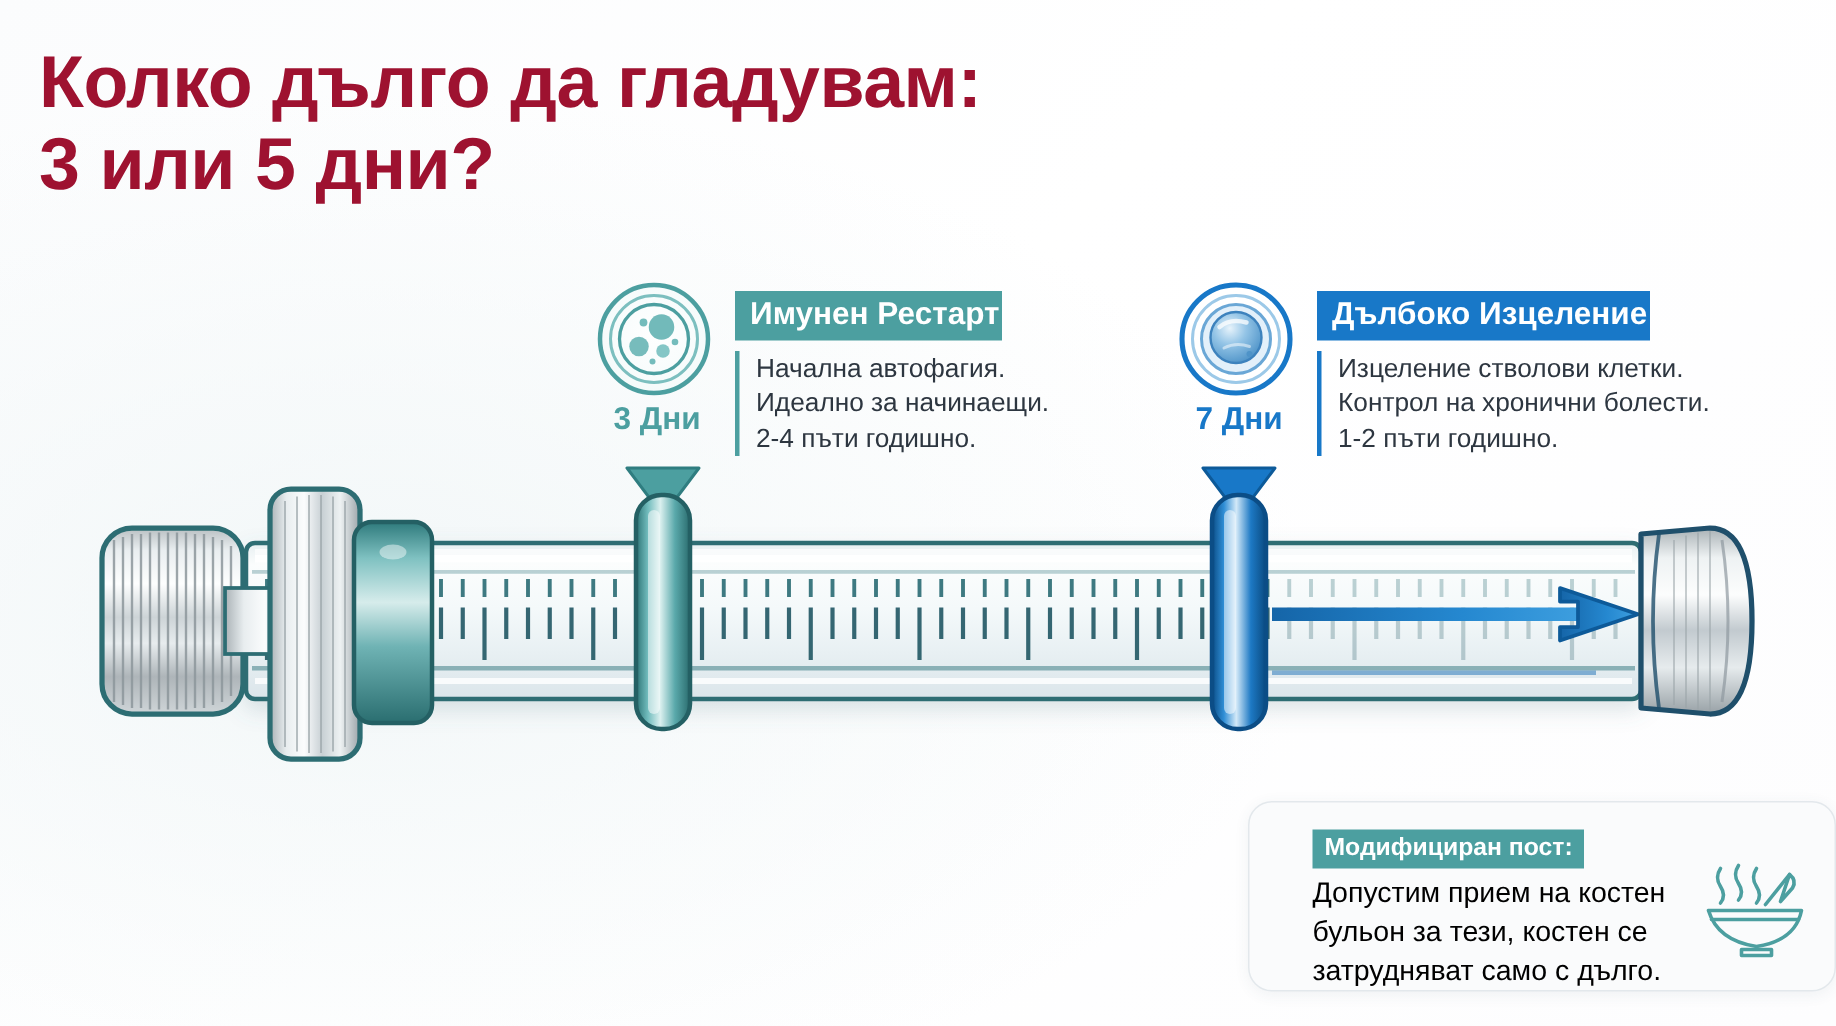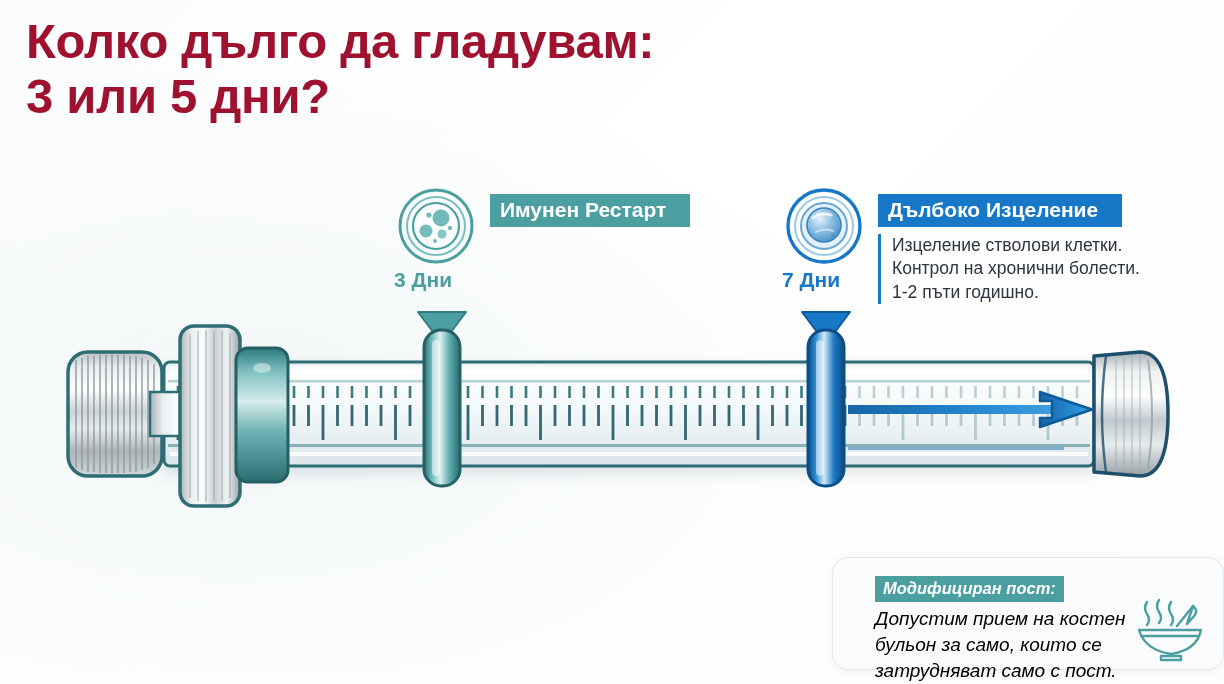--- a/index.html
+++ b/index.html
@@ -17,21 +17,21 @@
     overflow: hidden;
     background:
       radial-gradient(ellipse 900px 500px at 20% 60%, #f2f7f8 0%, rgba(242,247,248,0) 70%),
       linear-gradient(135deg, #fbfcfd 0%, #ffffff 45%, #fdfdfe 100%);
   }
 
   
   #title-block {
     position: absolute;
     left: 26px;
-    top: 14px;
+    top: 28px;
     width: 760px;
   }
   .title-line {
     font-size: 49px;
     font-weight: bold;
     line-height: 1.12;
     letter-spacing: -0.3px;
     white-space: nowrap;
   }
 
@@ -43,29 +43,29 @@
   .callout .icon-wrap {
     position: absolute;
     left: 0; top: 0;
     width: 76px; height: 76px;
   }
   .callout .daylabel {
     position: absolute;
     left: -4px;
     top: 80px;
     width: 88px;
-    text-align: left;
+    text-align: center;
     font-size: 21px;
     font-weight: bold;
     white-space: nowrap;
   }
   .callout .body { position: absolute; left: 92px; top: 6px; }
   .callout .badge {
     display: inline-block;
-    padding: 5px 24px 6px 10px;
+    padding: 5px 2px 6px 10px;
     color: #ffffff;
     font-size: 21px;
     font-weight: bold;
     line-height: 1.05;
     white-space: nowrap;
   }
   .callout .lines {
     margin-top: 7px;
     padding-left: 11px;
     font-size: 17.5px;
@@ -73,29 +73,28 @@
     color: #2d3640;
     white-space: nowrap;
   }
   #callout-3 .lines { border-left: 3px solid #4c9fa0; }
   #callout-5 .lines { border-left: 3px solid #1878c8; }
 
   
   #note-card {
     position: absolute;
     left: 832px;
-    top: 557px;
+    top: 534px;
     width: 392px;
-    height: 113px;
+    height: 127px;
     background: #fafbfc;
     border: 1px solid #e3e8ec;
     border-radius: 16px;
     box-shadow: 0 2px 10px rgba(60,80,95,0.07);
     box-sizing: border-box;
-    font-style: italic;
   }
   #note-card .note-badge {
     position: absolute;
     left: 42px;
     top: 18px;
     display: inline-block;
     padding: 3px 8px 4px 8px;
     background: #4c9fa0;
     color: #fff;
     font-size: 16.5px;
@@ -426,20 +425,25 @@
         <circle cx="28" cy="43" r="6.5" fill="#5fb0b0" opacity="0.85"></circle>
         <circle cx="44" cy="46" r="4.5" fill="#6fbcbc" opacity="0.85"></circle>
         <circle cx="31" cy="27" r="2.6" fill="#74bcbc"></circle>
         <circle cx="52" cy="40" r="2.2" fill="#74bcbc"></circle>
         <circle cx="37" cy="53" r="2" fill="#74bcbc"></circle>
       </svg>
     </div>
     <div class="daylabel" style="color:#4c9fa0;">3 Дни</div>
     <div class="body">
       <div class="badge" style="background:#4c9fa0;">Имунен Рестарт</div>
+      <div class="lines">
+        <div>Начална автофагия.</div>
+        <div>Идеално за начинаещи.</div>
+        <div>2-4 пъти годишно.</div>
+      </div>
     </div>
   </div>
 
   <div class="callout" id="callout-5" style="left:786px; top:188px;">
     <div class="icon-wrap">
       <svg viewBox="0 0 76 76" width="76" height="76">
         <circle cx="38" cy="38" r="36" fill="#ffffff" stroke="#1878c8" stroke-width="3.4"></circle>
         <circle cx="38" cy="38" r="29" fill="none" stroke="#9cc9e8" stroke-width="2"></circle>
         <circle cx="38" cy="38" r="23" fill="#e3f0fa" stroke="#6aa7d6" stroke-width="2"></circle>
         <circle cx="38" cy="37" r="17" fill="url(#stemGrad)" stroke="#3d82bd" stroke-width="1.6"></circle>
@@ -456,22 +460,22 @@
         <div>Контрол на хронични болести.</div>
         <div>1-2 пъти годишно.</div>
       </div>
     </div>
   </div>
 
   <div id="note-card">
     <div class="note-badge">Модифициран пост:</div>
     <div class="note-lines">
       <div>Допустим прием на костен</div>
-      <div>бульон за само, които се</div>
-      <div>затрудняват само с пост.</div>
+      <div>бульон за тези, костен се</div>
+      <div>затрудняват само с дълго.</div>
     </div>
     <svg class="bowl" viewBox="0 0 72 64">
       <g fill="none" stroke="#4c9fa0" stroke-width="2.4" stroke-linecap="round" stroke-linejoin="round">
         <path d="M14,4 Q10,10 14,16 Q18,22 14,27"></path>
         <path d="M26,2 Q22,8 26,14 Q30,20 26,25"></path>
         <path d="M38,4 Q34,10 38,16 Q42,22 38,27"></path>
         <path d="M60,8 L44,28"></path>
         <path d="M60,8 Q65,12 62,17 L54,26 Z"></path>
         <path d="M6,32 L68,32 Q64,52 38,56 Q12,52 6,32 Z"></path>
         <path d="M8,38 L66,38"></path>

